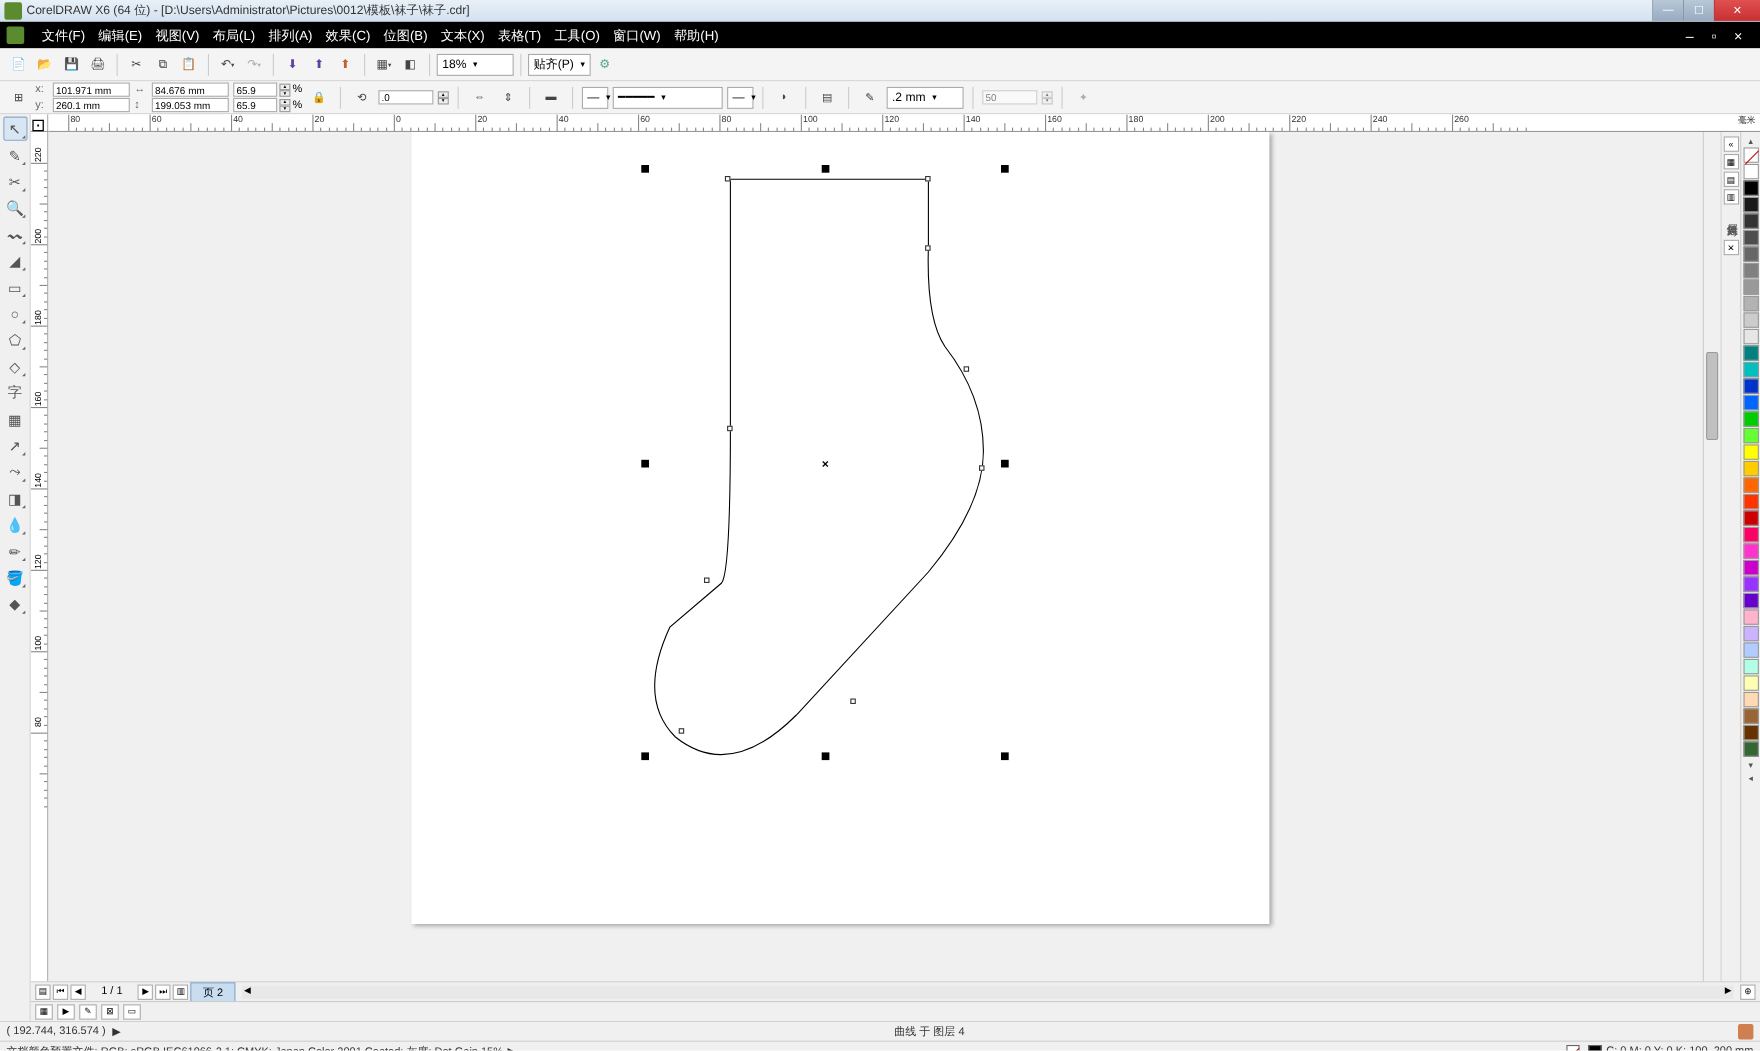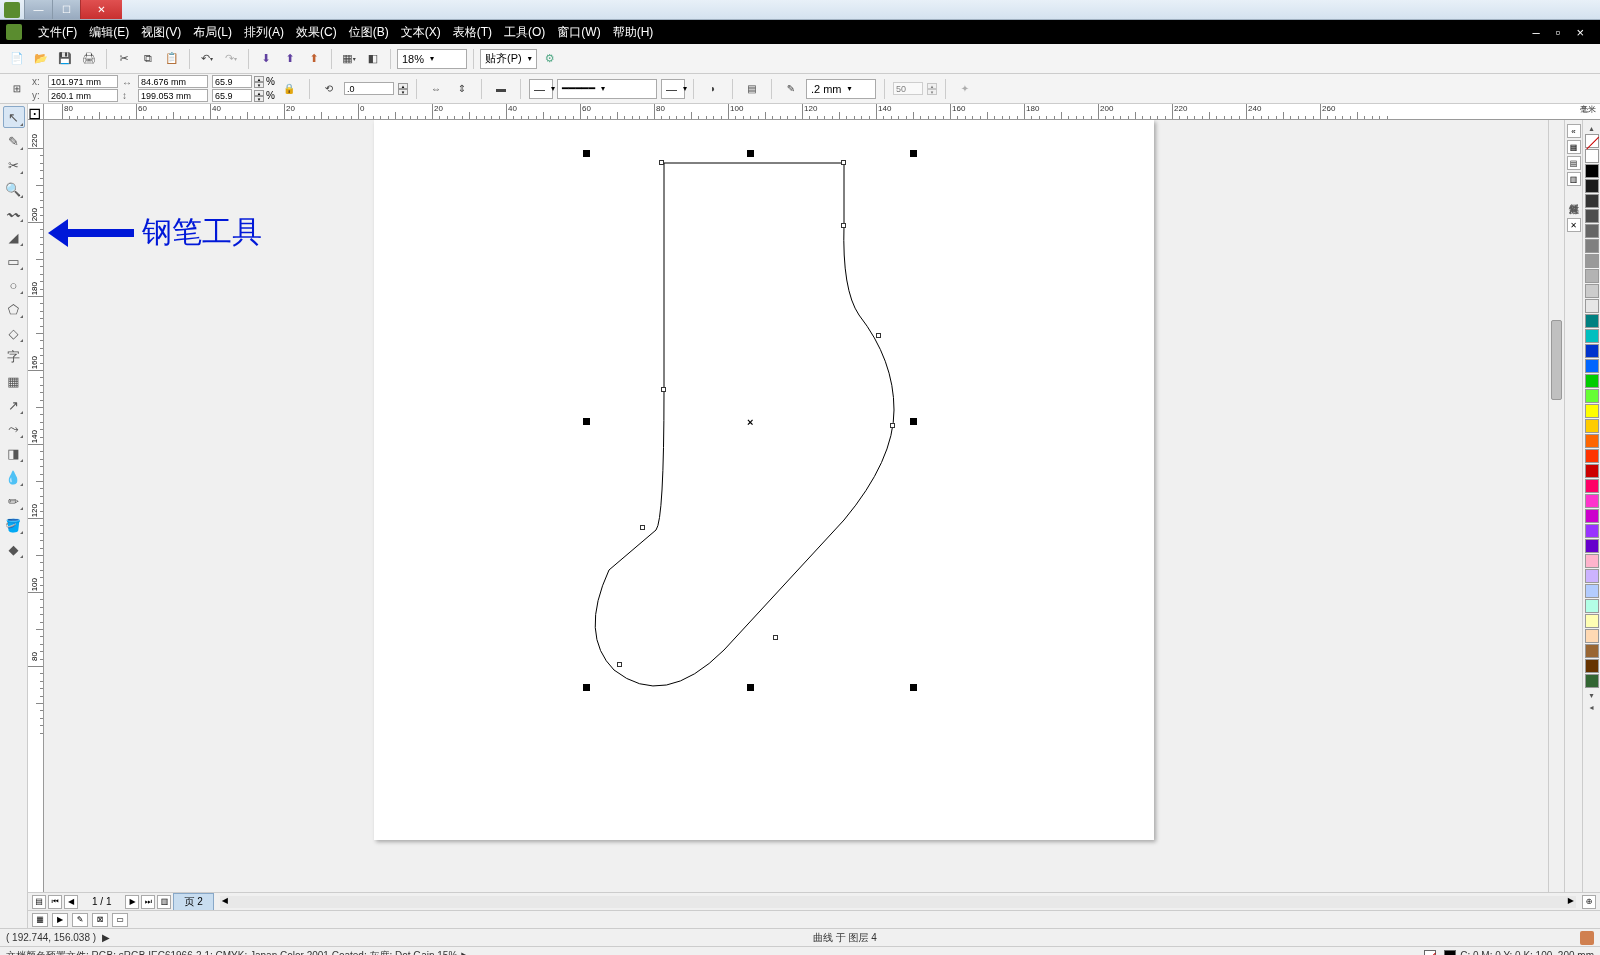--- a/index.html
+++ b/index.html
@@ -101,20 +101,23 @@
 .status .fill-sw.black { background: #000; }
 .status .user-icon { width: 14px; height: 14px; background: #d08050; border-radius: 2px; margin-left: auto; }
 
 svg { display: block; }
 </style>
 </head>
 <body>
 
 <div class="titlebar">
   <div class="app-icon"></div>
+  <span class="title-text">
+    <span>CorelDRAW X6 (64 位)</span> - <span>[D:\Users\Administrator\Pictures\0012\模板\袜子\袜子.cdr]</span>
+  </span>
   <div class="win-btns">
     <div class="win-btn win-min">—</div>
     <div class="win-btn win-max">☐</div>
     <div class="win-btn win-close">✕</div>
   </div>
 </div>
 
 <div class="menubar">
   <div class="app-icon2"></div>
   <span class="menu-item">文件(F)</span>
@@ -229,21 +232,21 @@
   <div class="tb-btn">◗</div>
   <div class="tb-sep"></div>
   <div class="tb-btn">▤</div>
   <div class="tb-sep"></div>
   <div class="tb-btn">✎</div>
   <div class="tb-combo" style="width:70px">
     <span>.2 mm</span>
       <span class="caret">▾</span>
   </div>
   <div class="tb-sep"></div>
-  <div class="prop-field" style="width:30px;opacity:.5">50</div>
+  <div class="prop-field" style="width:50px;opacity:.5">50</div>
   <div class="spin" style="opacity:.5">
       <span>▴</span>
       <span>▾</span>
     </div>
   <div class="tb-sep"></div>
   <div class="tb-btn" style="opacity:.4">✦</div>
 </div>
 
 <div class="main">
 
@@ -585,24 +588,20 @@
         <div class="node-handle" style="left:797px; top:103px;"></div>
         <div class="node-handle" style="left:832px; top:213px;"></div>
         <div class="node-handle" style="left:846px; top:303px;"></div>
         <div class="node-handle" style="left:729px; top:515px;"></div>
         <div class="node-handle" style="left:573px; top:542px;"></div>
         <div class="node-handle" style="left:596px; top:405px;"></div>
         <div class="node-handle" style="left:617px; top:267px;"></div>
 
         <div class="center-mark" style="left:703px; top:296px;">×</div>
 
-        <div class="annotation" style="left:20px; top:92px;">
-          <span class="arrow"></span>
-          <span>钢笔工具</span>
-        </div>
       </div>
 
       <div class="vscroll">
         <div class="thumb" style="top:200px; height:80px;"></div>
       </div>
 
       <div class="right-dock">
         <div class="dock-btn">«</div>
         <div class="dock-btn">▦</div>
         <div class="dock-btn">▤</div>
@@ -677,21 +676,21 @@
       <div class="vbtn">▦</div>
       <div class="vbtn">▶</div>
       <div class="vbtn">✎</div>
       <div class="vbtn">⊠</div>
       <div class="vbtn">▭</div>
     </div>
   </div>
 </div>
 
 <div class="status">
-  <span>( 192.744, 156.038 )</span>
+  <span>( 192.744, 316.574 )</span>
   <span style="margin-left:6px">▶</span>
   <span class="spacer"></span>
   <span>曲线 于 图层 4</span>
   <span class="spacer"></span>
   <span class="user-icon"></span>
 </div>
 
 <div class="status">
   <span>文档颜色预置文件: RGB: sRGB IEC61966-2.1; CMYK: Japan Color 2001 Coated; 灰度: Dot Gain 15%</span>
   <span style="margin-left:4px">▶</span>

